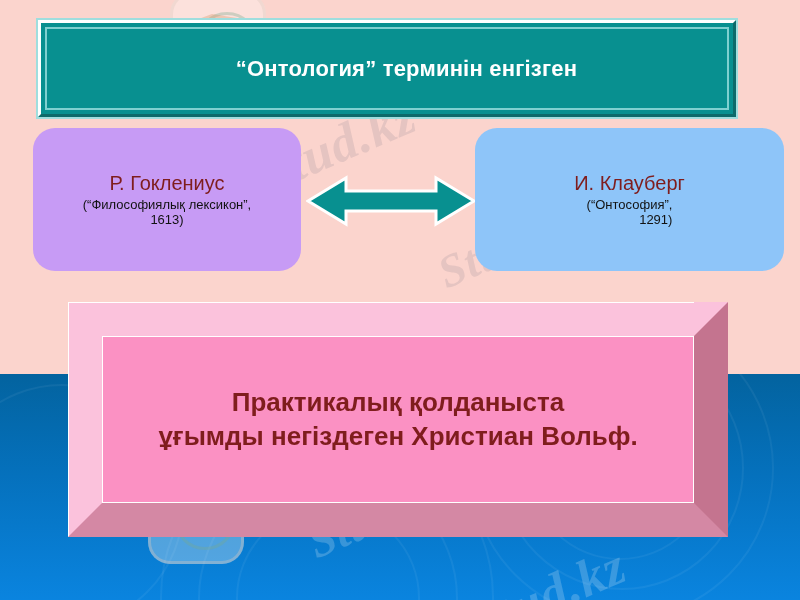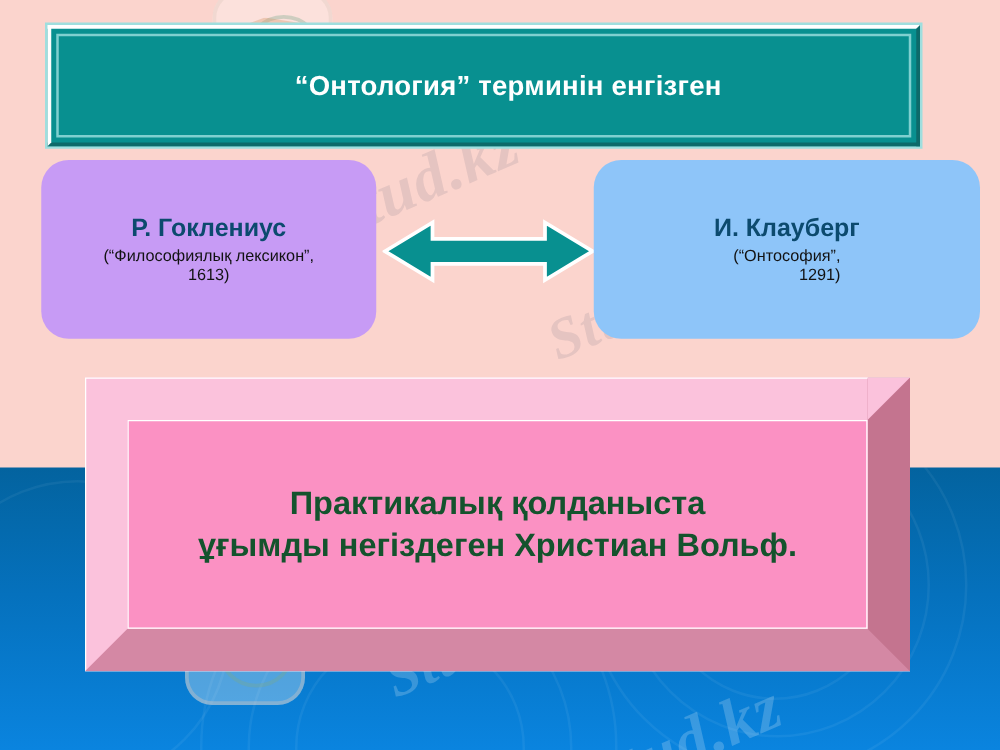--- a/index.html
+++ b/index.html
@@ -137,22 +137,22 @@
     background: #c79bf5;
   }
   #box-clauberg {
     left: 475px; top: 128px;
     width: 309px; height: 143px;
     background: #8ec5f9;
     text-align: right;
   }
   .person-name {
     font-size: 20px;
-    font-weight: bold;
-    color: #0c4a6e;
+    font-weight: normal;
+    color: #7f1d1d;
     line-height: 1.15;
     margin-bottom: 2px;
   }
   .person-sub {
     font-size: 13px;
     color: #121212;
     line-height: 1.18;
   }
 
   
@@ -204,21 +204,21 @@
     background: #fb91c3;
     border: 1px solid #ffffff;
     box-sizing: border-box;
     display: flex;
     align-items: center;
     justify-content: center;
   }
   #conclusion-text {
     font-size: 26px;
     font-weight: bold;
-    color: #14532d;
+    color: #7f1d1d;
     text-align: center;
     line-height: 1.3;
     white-space: pre-line;
     position: relative;
     z-index: 3;
   }
 </style>
 </head>
 <body>
 

